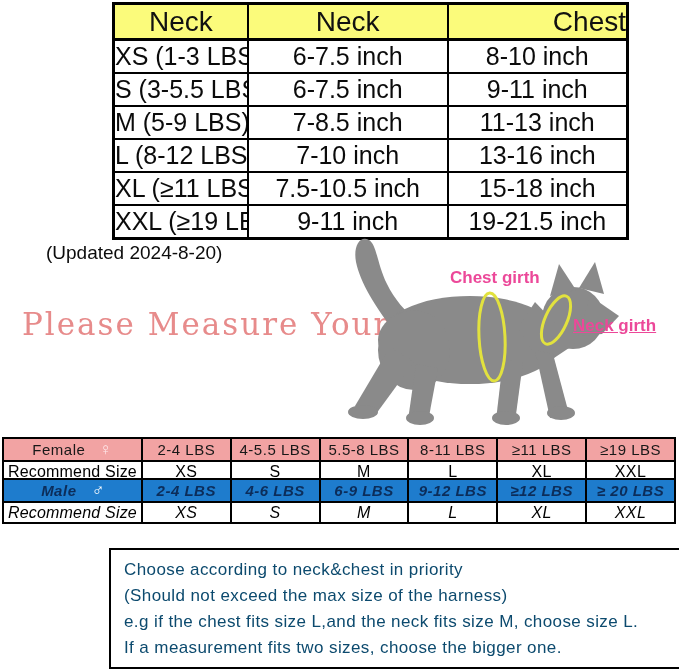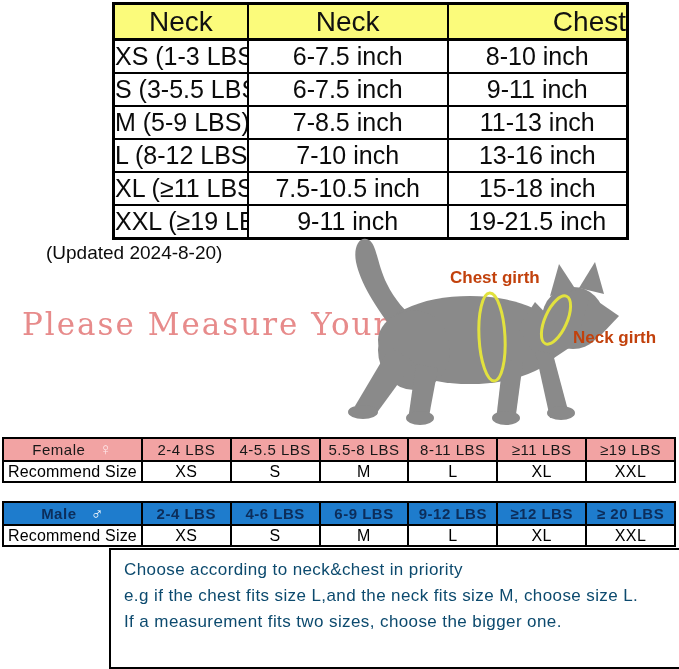--- a/index.html
+++ b/index.html
@@ -27,32 +27,32 @@
   #size-table tr td:first-child,#size-table tr th:first-child{border-left-width:3px;}
   #size-table tr td:last-child,#size-table tr th:last-child{border-right-width:3px;}
   #size-table tr:last-child td{border-bottom-width:3px;}
 
   
   .updated{position:absolute;left:46px;top:242px;font-size:19px;color:#0c0c0c;}
   .measure-title{
     position:absolute;left:22px;top:306px;font-size:31px;color:#e78b8b;
     font-family:"DejaVu Serif",serif;letter-spacing:2px;white-space:nowrap;
   }
-  .girth-label{position:absolute;font-size:17px;font-weight:600;color:#c2410c;white-space:nowrap;}
+  .girth-label{position:absolute;font-size:17px;font-weight:600;color:#ec4899;white-space:nowrap;}
   #chest-girth-label{left:450px;top:268px;}
-  #neck-girth-label{left:573px;top:328px;}
+  #neck-girth-label{left:573px;top:316px;text-decoration:underline;}
   #cat-svg{position:absolute;left:330px;top:232px;width:300px;height:200px;}
 
   
   .gender-table{
     position:absolute;left:2px;width:674px;border-collapse:collapse;table-layout:fixed;
     letter-spacing:0.5px;
   }
   #female-table{top:437px;}
-  #male-table{top:501px;}
+  #male-table{top:478px;font-style:italic;}
   .gender-table td{
     border:2px solid #000;text-align:center;vertical-align:middle;
     padding:0;white-space:nowrap;overflow:hidden;
   }
   .gender-table .head td{height:21px;font-size:15px;}
   .gender-table .vals td{height:19px;font-size:16px;background:#fff;color:#000000;}
   #female-table .head td{background:#f2a3a3;color:#181818;}
   #male-table .head td{background:#1e7ccd;color:#0c2d5a;font-weight:600;}
   .gender-table .gcol{width:20.8%;margin-left:16px;}
   .gender-table .wcol{width:13.2%;}
@@ -199,17 +199,18 @@
       <td>M</td>
       <td>L</td>
       <td>XL</td>
       <td>XXL</td>
     </tr>
   </tbody>
     </table>
 
   <div id="note-box">
     <div class="note-line">Choose according to neck&amp;chest in priority</div>
+    <div class="note-line">(Should not exceed the max size of the harness)</div>
     <div class="note-line">e.g if the chest fits size L,and the neck fits size M, choose size L.</div>
     <div class="note-line">If a measurement fits two sizes, choose the bigger one.</div>
   </div>
 
 </div>
 
 </body></html>

